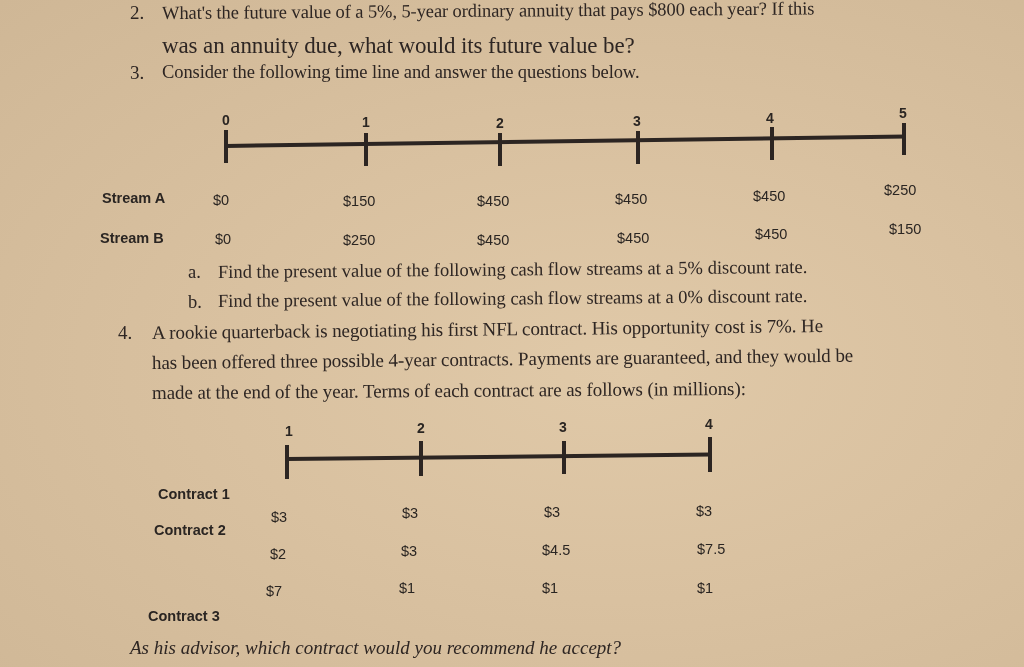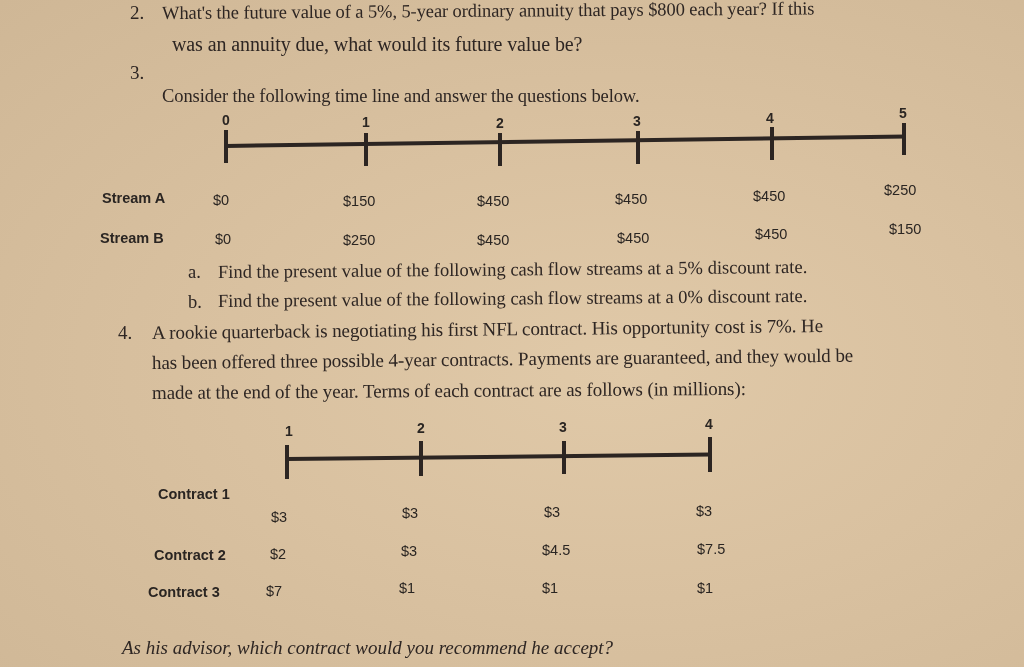--- a/index.html
+++ b/index.html
@@ -62,24 +62,24 @@
     .closing {
       font-style: italic;
       font-size: 19px;
     }
   </style>
 </head>
 <body>
 
 <div class="abs serif q-num" style="left:130px; top:2px;">2.</div>
 <div class="abs serif q-text" style="left:162px; top:3px; transform: rotate(-0.4deg); transform-origin:left;">What's the future value of a 5%, 5-year ordinary annuity that pays $800 each year? If this</div>
-<div class="abs serif q-text" style="left:162px; top:33px; font-size:20px;margin-left:10px;">was an annuity due, what would its future value be?</div>
+<div class="abs serif q-text" style="left:162px; top:33px; font-size:23px;">was an annuity due, what would its future value be?</div>
 
 <div class="abs serif q-num" style="left:130px; top:62px;">3.</div>
-<div class="abs serif q-text" style="left:162px; top:62px;margin-top:24px;">Consider the following time line and answer the questions below.</div>
+<div class="abs serif q-text" style="left:162px; top:62px;">Consider the following time line and answer the questions below.</div>
 
 <div>
   <div class="tl-label" style="left:226px; top:112px;">0</div>
   <div class="tl-label" style="left:366px; top:114px;">1</div>
   <div class="tl-label" style="left:500px; top:115px;">2</div>
   <div class="tl-label" style="left:637px; top:113px;">3</div>
   <div class="tl-label" style="left:770px; top:110px;">4</div>
   <div class="tl-label" style="left:903px; top:105px;">5</div>
 
   <div class="tl-line" style="left:226px; top:144px; width:680px; transform: rotate(-0.8deg);"></div>
@@ -134,27 +134,27 @@
 </div>
 
 <div>
   <div class="row-label" style="left:158px; top:486px;">Contract 1</div>
   <div class="cell" style="left:271px; top:509px;">$3</div>
   <div class="cell" style="left:402px; top:505px;">$3</div>
   <div class="cell" style="left:544px; top:504px;">$3</div>
   <div class="cell" style="left:696px; top:503px;">$3</div>
 </div>
 <div>
-  <div class="row-label" style="left:154px; top:547px;">Contract 2</div>
+  <div class="row-label" style="left:154px; top:522px;">Contract 2</div>
   <div class="cell" style="left:270px; top:546px;">$2</div>
   <div class="cell" style="left:401px; top:543px;">$3</div>
   <div class="cell" style="left:542px; top:542px;">$4.5</div>
   <div class="cell" style="left:697px; top:541px;">$7.5</div>
 </div>
 <div>
-  <div class="row-label" style="left:148px; top:584px;">Contract 3</div>
+  <div class="row-label" style="left:148px; top:608px;">Contract 3</div>
   <div class="cell" style="left:266px; top:583px;">$7</div>
   <div class="cell" style="left:399px; top:580px;">$1</div>
   <div class="cell" style="left:542px; top:580px;">$1</div>
   <div class="cell" style="left:697px; top:580px;">$1</div>
 </div>
 
-<div class="abs serif closing" style="left:122px; top:637px;">As his advisor, which contract would you recommend he accept?</div>
+<div class="abs serif closing" style="left:130px; top:637px;">As his advisor, which contract would you recommend he accept?</div>
 
 </body></html>

